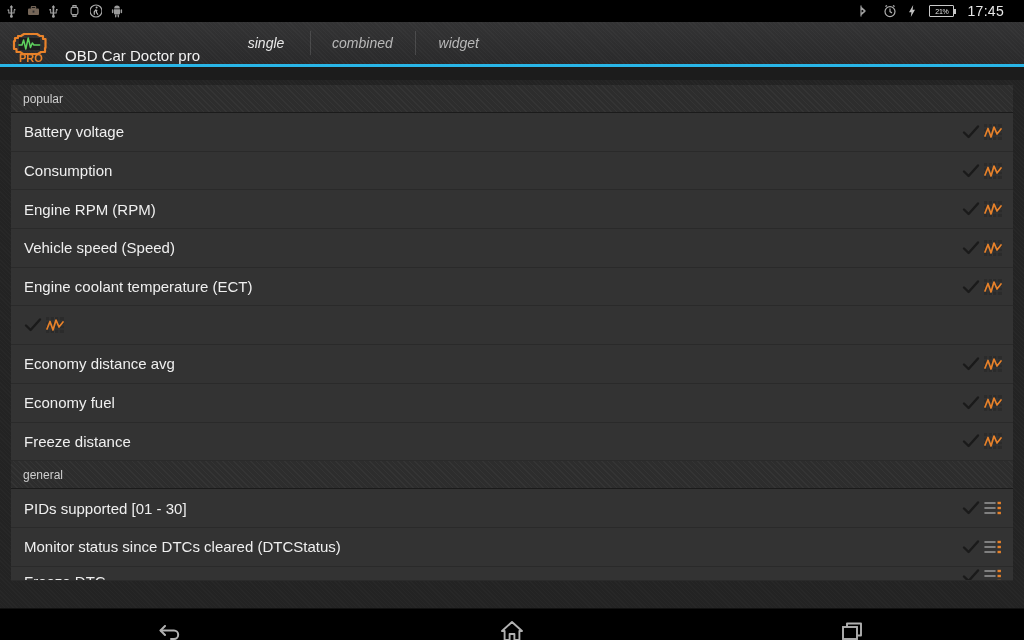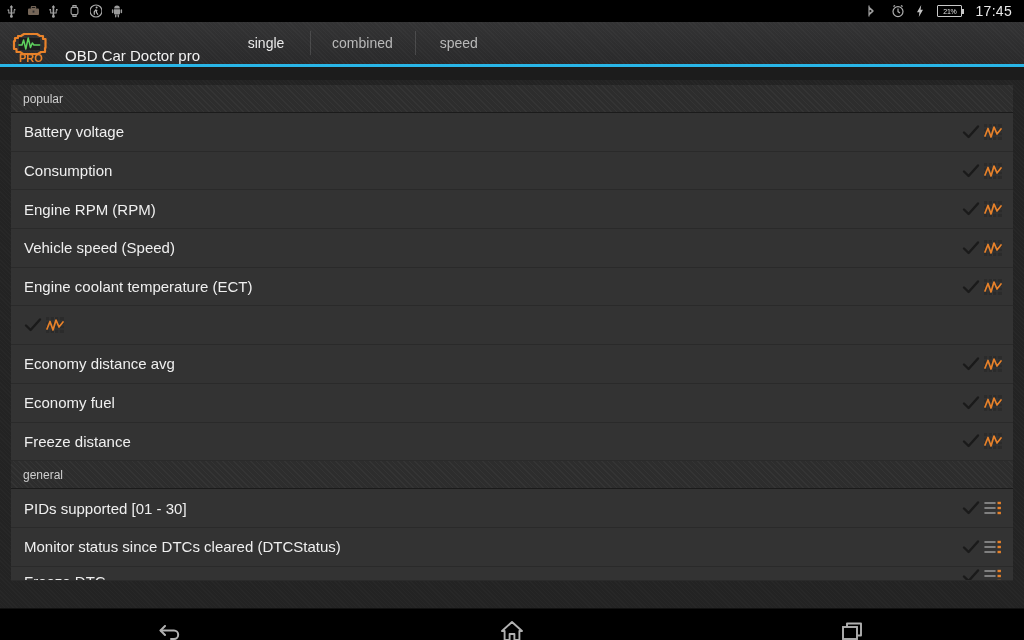--- a/index.html
+++ b/index.html
@@ -12,21 +12,21 @@
 
   
   .statusbar{
     height:22px; width:100%;
     background:#000;
     display:flex; align-items:center;
     padding:0 6px 0 6px;
     position:relative;
   }
   .sb-left{ display:flex; align-items:center; gap:9px; }
-  .sb-right{ position:absolute; right:12px; display:flex; align-items:center; gap:13px; }
+  .sb-right{ position:absolute; right:20px; display:flex; align-items:center; gap:13px; }
   .sb-ico{ width:12px; height:14px; display:block; opacity:.85; }
   .sb-ico svg{ display:block; }
   .sb-time{
     color:#e8e8e8; font-size:14px; letter-spacing:.3px;
     font-family:"Liberation Sans", sans-serif;
   }
   .batt{
     display:flex; align-items:center; justify-content:center;
     width:25px; height:12px; border:1.5px solid #c9c9c9; border-radius:1px;
     position:relative;
@@ -51,20 +51,21 @@
   .logo svg{ display:block; }
   .brand-title{
     color:#f2f2f2; font-size:15px; white-space:nowrap;
   }
   .tabs{ display:flex; align-items:stretch; margin-left:22px; position:relative; }
   .tab{
     min-width:88px; padding:12px 22px;
     display:flex; align-items:center; justify-content:center;
     color:#b9b9b9; font-size:14px; position:relative;
     cursor:default;
+    font-style:italic;
   }
   .tab + .tab:before{
     content:""; position:absolute; left:0; top:9px; bottom:9px;
     width:1px; background:rgba(255,255,255,.13);
   }
   .tab.active{ color:#e9e9e9; }
   .tab.active:after{
     content:""; position:absolute; left:0; right:0; bottom:-3px;
     height:3px; background:#29b6e8;
   }
@@ -232,21 +233,21 @@
   </div>
 
   <div class="tabs">
     <div class="tab active">
       <span>single</span>
     </div>
     <div class="tab">
       <span>combined</span>
     </div>
     <div class="tab">
-      <span>speed</span>
+      <span>widget</span>
     </div>
   </div>
 </div>
 
 <div class="content">
   <div class="list">
 
     <div class="section-header">
       <span>popular</span>
     </div>

